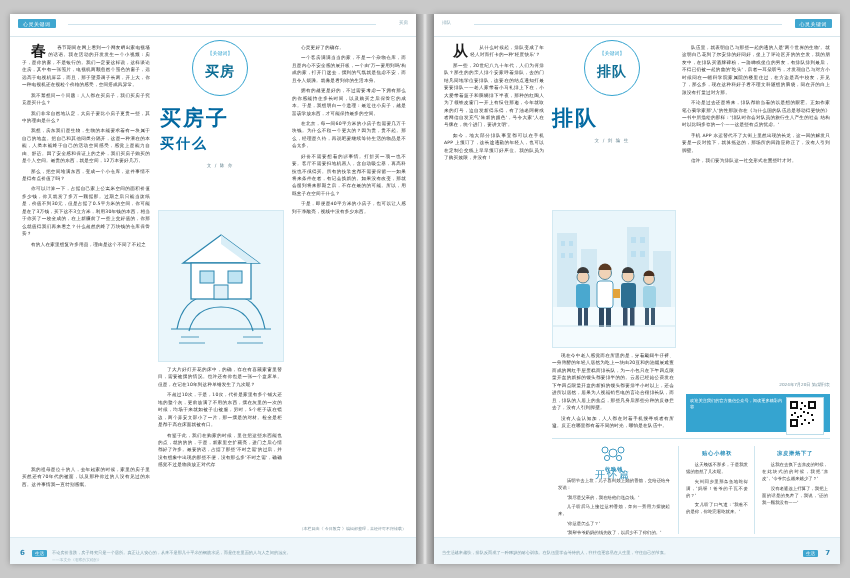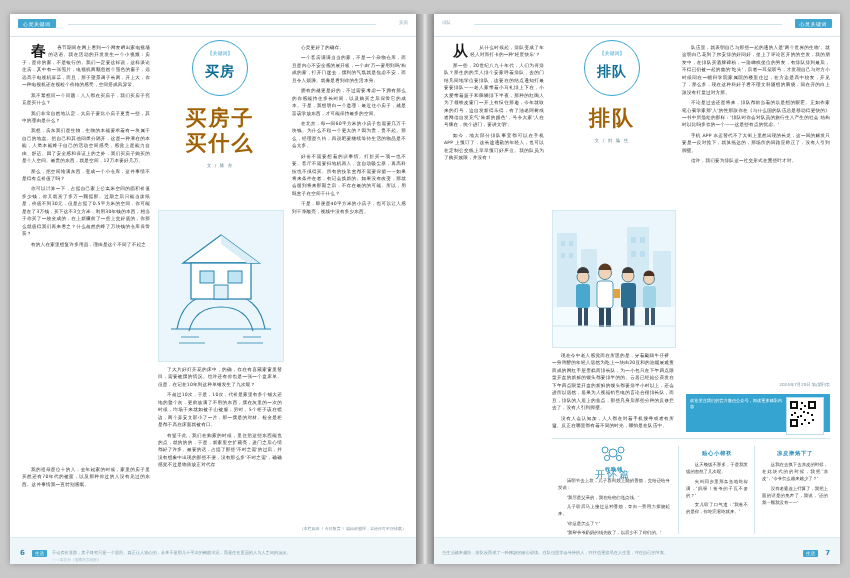--- a/index.html
+++ b/index.html
@@ -37,24 +37,24 @@
   .right .foot .fsrc{right:42px;}
   
   .col{position:absolute;font-size:4.6px;line-height:1.62;color:#2b2b2b;text-align:justify;letter-spacing:.2px;}
   .col p{margin:0 0 3px 0;text-indent:9px;}
   .dropcap{float:left;font-size:15px;line-height:14px;font-weight:bold;color:#1c1c1c;margin:0 2px 0 0;font-family:"DejaVu Serif","Liberation Serif",serif;}
   
   .hblock{position:absolute;}
   .kbadge{width:54px;height:54px;border-radius:50%;background:#ffffff;border:1.6px solid #35a4d0;margin:0 auto;position:relative;}
   .kbadge .ktop{position:absolute;top:9px;left:0;right:0;text-align:center;font-size:5px;color:#35a4d0;}
   .kbadge .kmain{position:absolute;top:22px;left:0;right:0;text-align:center;font-size:14px;color:#0f6f96;font-weight:bold;letter-spacing:1px;}
-  .htitle{text-align:center;color:#a16207;font-weight:bold;letter-spacing:2px;margin-top:10px;}
+  .htitle{color:#0369a1;font-weight:bold;letter-spacing:2px;margin-top:10px;}
   .htitle .l1{font-size:21px;line-height:25px;}
   .htitle .l2{font-size:21px;line-height:25px;}
-  .htitle .l3{font-size:21px;line-height:25px;}
+  .htitle .l3{font-size:14px;line-height:25px;}
   .byline{text-align:center;font-size:4.6px;color:#5f7f8c;margin-top:7px;letter-spacing:1px;}
   
   .illu{position:absolute;background:#eaf6fb;border:1px solid #d3e9f2;overflow:hidden;}
   
   .card{position:absolute;}
   .card .ct{font-size:5.4px;color:#2e90bb;font-weight:bold;text-align:center;letter-spacing:.6px;}
   .card .cb{font-size:4.4px;line-height:1.6;color:#333;text-align:justify;margin-top:4px;}
   .card .cb p{margin:0 0 2.5px 0;text-indent:8.8px;}
   .divider{position:absolute;background:#cfe6ef;height:1px;}
   .vdivider{position:absolute;background:#cfe6ef;width:1px;}

